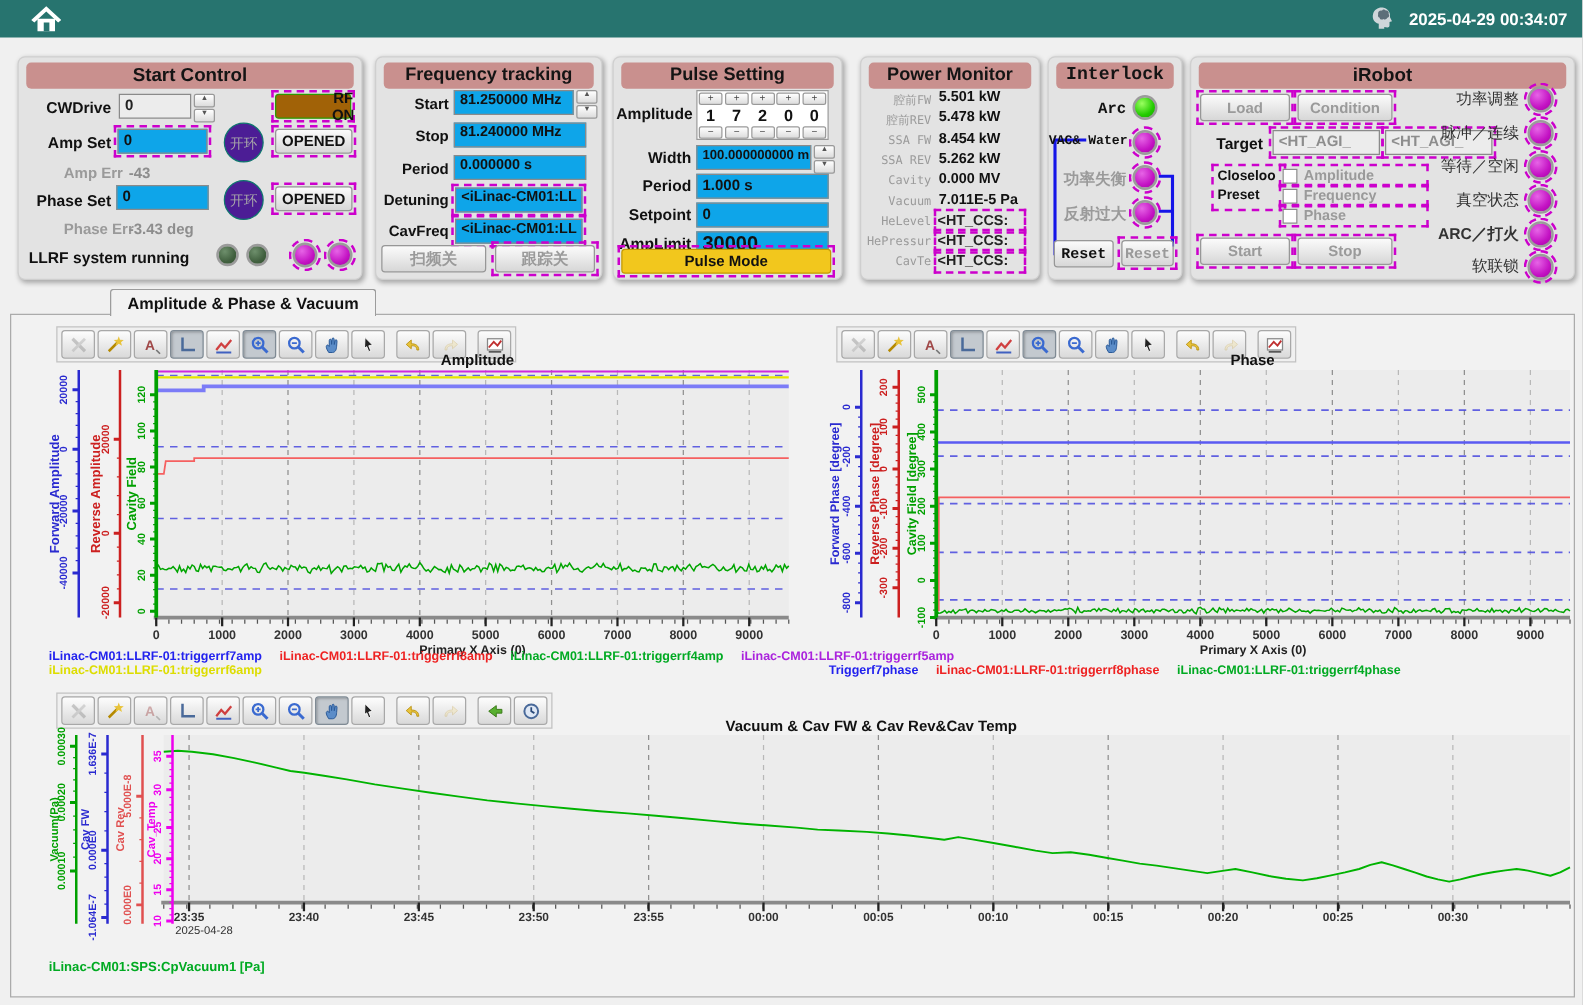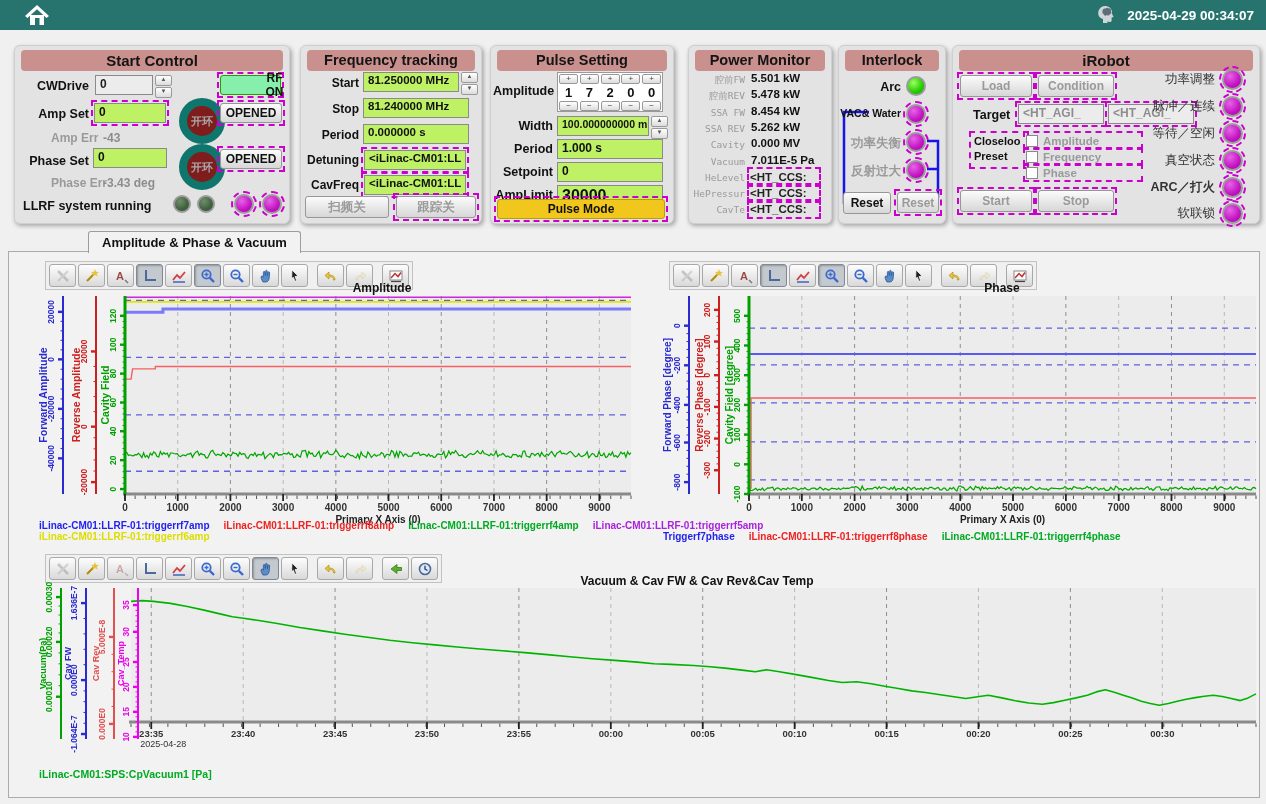--- a/index.html
+++ b/index.html
@@ -10,33 +10,33 @@
   .homebtn{position:absolute;left:24px;top:3px;width:26px;height:24px;cursor:pointer;}
   .wintitle{position:absolute;left:0;right:0;top:4px;text-align:center;font-family:"DejaVu Serif","Liberation Serif",serif;font-size:17px;letter-spacing:2px;color:#eef4f3;}
   .clockarea{position:absolute;right:12px;top:0;height:30px;display:flex;align-items:center;gap:9px;}
   .tstamp{font-weight:bold;font-size:13.5px;color:#fff;}
   
   .panel{position:absolute;top:45px;height:177px;background:#e3e3e3;border:1px solid #cfcfcf;border-radius:6px;box-shadow:1.5px 2px 4px rgba(0,0,0,.3);}
   .phead{position:absolute;left:6px;right:6px;top:4px;height:21px;background:#c9908e;border-radius:4px;text-align:center;font-weight:bold;font-size:14.5px;line-height:21px;color:#141414;}
   .lbl{font-weight:bold;font-size:12.5px;color:#111;white-space:nowrap;}
   .glbl{font-weight:bold;font-size:12px;color:#9a9a9a;white-space:nowrap;}
   .tr{text-align:right;}
-  .field{background:#bef264;border:1px solid #8a8a8a;font-size:12px;font-weight:bold;color:#111;padding:1px 4px;box-sizing:border-box;white-space:nowrap;overflow:hidden;}
+  .field{background:#0ea5e9;border:1px solid #8a8a8a;font-size:12px;font-weight:bold;color:#111;padding:1px 4px;box-sizing:border-box;white-space:nowrap;overflow:hidden;}
   .dis{background:#ececec;color:#222;}
   .dash{border:2px dashed #cc00cc;padding:1px;background:transparent;display:inline-block;box-sizing:border-box;}
   .btn{background:linear-gradient(#fbfbfb,#d7d7d7);border:1px solid #979797;border-radius:3px;font-weight:bold;font-size:12px;color:#111;text-align:center;box-sizing:border-box;display:flex;align-items:center;justify-content:center;cursor:pointer;}
   .btn.gray{color:#9a9a9a;}
   .spin{display:flex;flex-direction:column;gap:1px;}
   .spin .sb{width:15px;height:9px;border:1px solid #999;background:linear-gradient(#fff,#dcdcdc);font-size:6px;line-height:7px;text-align:center;color:#555;border-radius:2px;cursor:pointer;}
   .led{border-radius:50%;border:2px solid #9b9b9b;box-sizing:border-box;}
   .led.green{background:radial-gradient(circle at 35% 30%,#9bff60,#23cc00 60%,#18a100);}
   .led.dkgreen{background:radial-gradient(circle at 35% 30%,#6e8f6c,#41603f 60%,#32512f);}
   .led.mag{background:radial-gradient(circle at 35% 30%,#e664e6,#c413c4 60%,#a300a3);}
   .dashled{border:2px dashed #cc00cc;border-radius:50%;padding:1px;display:inline-block;}
-  .circlebtn{border:8px solid #0f766e;border-radius:50%;background:#7f1d1d;color:#a9a9a9;font-size:11px;font-weight:bold;display:flex;align-items:center;justify-content:center;cursor:pointer;}
+  .circlebtn{border:1px solid #0f766e;border-radius:50%;background:#4c1d95;color:#a9a9a9;font-size:11px;font-weight:normal;display:flex;align-items:center;justify-content:center;cursor:pointer;}
   
   .tab{position:absolute;left:88px;top:231px;height:21px;padding:0 13px;background:#f2f2f2;border:1px solid #9c9c9c;border-bottom:none;border-radius:3px 3px 0 0;font-weight:bold;font-size:13px;line-height:21px;color:#111;z-index:3;}
   .chartsec{position:absolute;left:8px;top:251px;width:1250px;height:545px;background:#f2f2f2;border:1px solid #ababab;}
   .tbar{position:absolute;display:flex;gap:2px;padding:2px 3px;border:1px solid #c2c2c2;background:#f0f0f0;align-items:center;}
   .tbtn{width:25px;height:21px;border:1px solid #a8a8a8;border-radius:3px;background:linear-gradient(#fdfdfd,#d9d9d9);display:flex;align-items:center;justify-content:center;cursor:pointer;}
   .tbtn.active{background:#c3c9cf;border-color:#7f8a94;box-shadow:inset 1px 1px 2px rgba(0,0,0,.25);}
   .tbtn.dim svg{opacity:.42;}
   .tsep{width:5px;}
   .legend{position:absolute;font-size:10px;font-weight:bold;white-space:nowrap;}
   .legend span{margin-right:14px;}
@@ -69,21 +69,21 @@
 
   <div class="panel" id="p-loop" style="left:14px;width:274px;">
     <div class="phead" style="font-size:15px">Start Control</div>
     <div class="abs lbl tr" style="left:8px;top:33px;width:66px;">CWDrive</div>
     <div class="abs field dis" style="left:80px;top:29px;width:58px;height:20px;">0</div>
     <div class="abs spin" style="left:140px;top:29px;">
         <div class="sb">▲</div>
         <div class="sb">▼</div>
       </div>
     <div class="abs dash" style="left:202px;top:26px;">
-      <div class="btn" style="width:61px;height:20px;background:#86efac;border-color:#2d9a00;padding-left:48px;">RF ON</div>
+      <div class="btn" style="width:61px;height:20px;background:#a16207;border-color:#2d9a00;padding-left:48px;">RF ON</div>
     </div>
     <div class="abs lbl tr" style="left:4px;top:61px;width:70px;">Amp Set</div>
     <div class="abs dash" style="left:76px;top:54px;">
       <div class="field" style="width:72px;height:20px;">0</div>
     </div>
     <div class="abs circlebtn" style="left:164px;top:52px;width:30px;height:30px;">开环</div>
     <div class="abs dash" style="left:202px;top:54px;">
       <div class="btn" style="width:62px;height:20px;">OPENED</div>
     </div>
     <div class="abs glbl" style="left:36px;top:85px;">Amp Err</div>
@@ -209,21 +209,21 @@
         <div class="abs dash" style="left: 58px; top: 137.1px;">
           <div style="width: 68px; height: 14px; font-weight: bold; font-size: 11.5px; color: rgb(34, 34, 34); line-height: 14px;">&lt;HT_CCS:</div>
         </div>
         <div class="abs tr" style="left: 0px; top: 158.4px; width: 56px; font-family: &quot;DejaVu Sans Mono&quot;, monospace; font-size: 9.5px; color: rgb(154, 154, 154); white-space: nowrap;">CavTe</div>
         <div class="abs dash" style="left: 58px; top: 153.4px;">
           <div style="width: 68px; height: 14px; font-weight: bold; font-size: 11.5px; color: rgb(34, 34, 34); line-height: 14px;">&lt;HT_CCS:</div>
         </div>
       </div>
   </div>
 
-  <div class="panel" id="p-inter" style="left:838px;width:106px;">
+  <div class="panel" id="p-inter" style="left:838px;width:106px;font-family:Liberation Mono, monospace;">
     <div class="phead">Interlock</div>
     <svg class="abs" style="left:0;top:0;" width="106" height="177">
       <path d="M30 66 H5 V157 H16" fill="none" stroke="#1515e8" stroke-width="2.5"></path>
       <path d="M88 95 H99 V150 H92" fill="none" stroke="#1515e8" stroke-width="2.5"></path>
       <path d="M88 123 H99" fill="none" stroke="#1515e8" stroke-width="2.5"></path>
     </svg>
     <div id="il-rows">
         <div class="abs tr" style="left: 0px; top: 34px; width: 62px; font-weight: bold; font-size: 12.5px; color: rgb(17, 17, 17); white-space: nowrap;">Arc</div>
         <div class="abs led green" style="left: 67px; top: 30px; width: 20px; height: 20px;"></div>
         <div class="abs tr" style="left: 0px; top: 61px; width: 62px; font-weight: bold; font-size: 10.5px; color: rgb(17, 17, 17); white-space: nowrap;">VAC&amp; Water</div>

